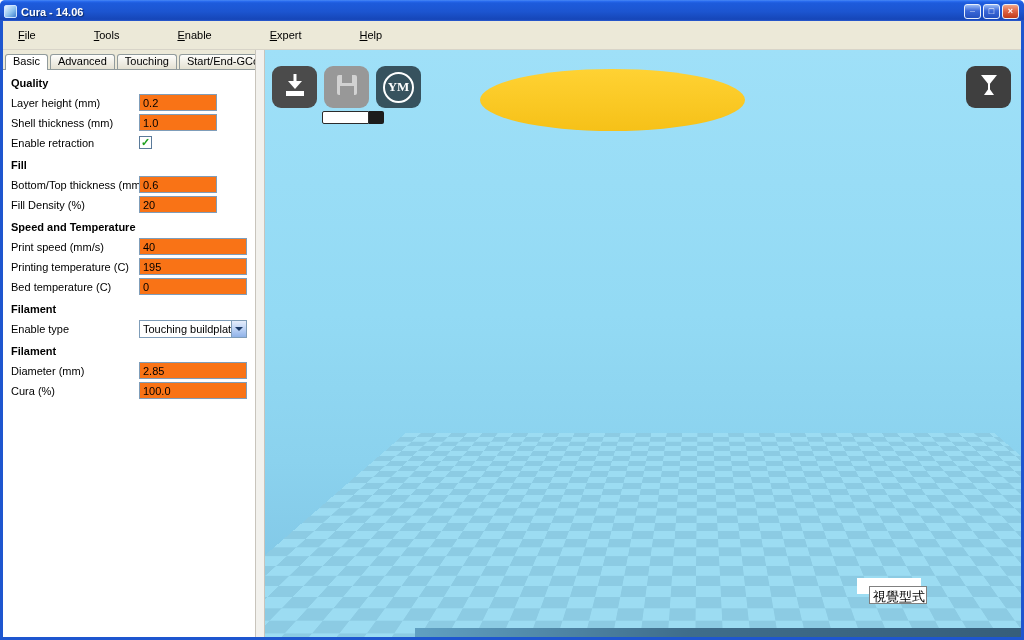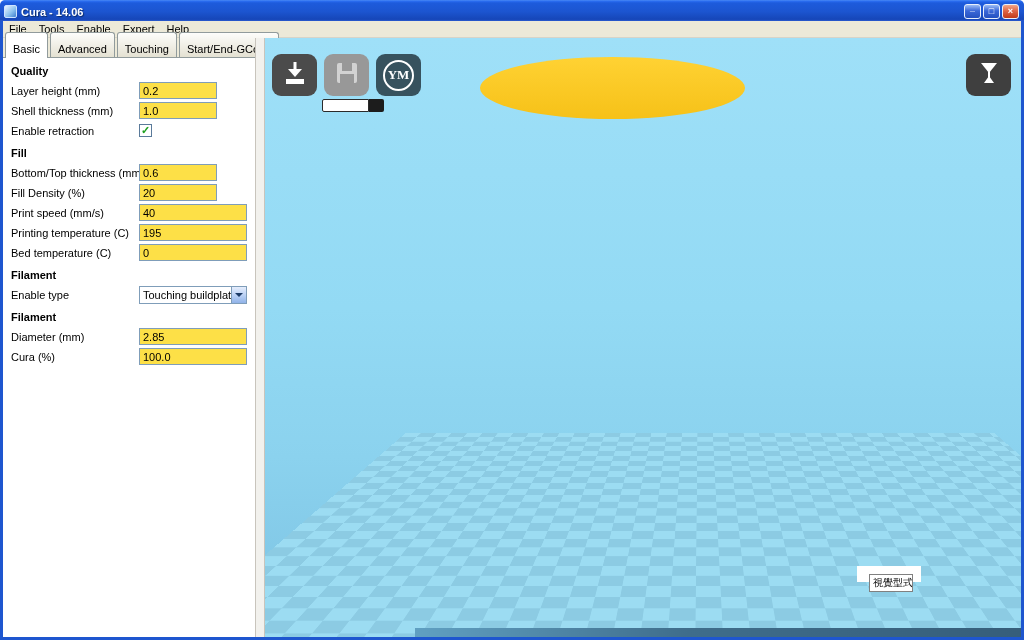--- a/index.html
+++ b/index.html
@@ -21,45 +21,45 @@
                 text-shadow:1px 1px 1px #0a2a6a; flex:1; white-space:nowrap; }
   .win-btns { display:flex; gap:2px; padding-right:2px; }
   .wbtn { width:17px; height:15px; border-radius:3px; border:1px solid #e8f0fc;
           display:flex; align-items:center; justify-content:center;
           color:#fff; font-size:9px; font-weight:bold; }
   .wbtn i { font-style:normal; line-height:1; }
   .wbtn.min, .wbtn.max { background:linear-gradient(#9cbcf5,#3b68d8 45%,#2451c0); }
   .wbtn.close { background:linear-gradient(#f3a88a,#dd6547 45%,#c03a18); }
   .wbtn.min i { position:relative; top:-3px; }
 
-  .menubar { height:17px; background:#ece9d8; border-bottom:1px solid #d8d4c8;
+  .menubar { height:29px; background:#ece9d8; border-bottom:1px solid #d8d4c8;
              display:flex; align-items:center; font-size:11px; color:#000;
-             padding-left:0; }
+             padding-left:9px;gap:46px; }
   .menu-item { display:inline-block; padding:1px 6px; cursor:default; }
   .menu-item::first-letter { text-decoration:underline; }
 
   
   .content { flex:1; display:flex; background:#ece9d8; min-height:0; }
   .left { width:252px; display:flex; flex-direction:column; flex:none; }
 
   .tab-row { height:19px; background:#ece9d8; display:flex; align-items:flex-end;
              padding-left:2px; font-size:11px; }
-  .tab { padding:10px 7px 2px; border:1px solid #919b9c; border-bottom:none;
+  .tab { padding:0 7px 2px; border:1px solid #919b9c; border-bottom:none;
          border-radius:3px 3px 0 0; margin-right:2px;
          background:linear-gradient(#fdfdfb,#e4e1d2); white-space:nowrap; }
   .tab.active { background:#fff; position:relative; margin-bottom:-1px;
                 padding-bottom:3px; z-index:2; }
 
   .panel { flex:1; background:#fff; border-top:1px solid #919b9c;
            padding:5px 8px; font-size:11px; color:#000; overflow:hidden; }
   .sec-title { font-weight:bold; margin:7px 0 4px; }
   .sec-title:first-child { margin-top:2px; }
   .row { display:flex; align-items:center; height:19px; margin-bottom:1px; }
   .lab { width:128px; flex:none; white-space:nowrap; overflow:hidden; }
-  .txt { width:78px; height:17px; border:1px solid #7f9db9; background:#fde047;
+  .txt { width:78px; height:17px; border:1px solid #7f9db9; background:#f97316;
          font-family:"Liberation Sans",sans-serif; font-size:11px;
          padding:1px 3px; }
   .txt.wide { width:108px; }
   .cb { width:13px; height:13px; border:1px solid #5a7a9a; background:#fff;
         color:#1fa01f; font-size:11px; font-weight:bold; line-height:11px;
         text-align:center; }
   .combo { width:108px; height:18px; border:1px solid #7f9db9; background:#fff;
            display:inline-flex; align-items:center; }
   .combo-val { flex:1; padding:0 3px; white-space:nowrap; overflow:hidden; }
   .combo-btn { width:15px; height:100%; border-left:1px solid #7f9db9;
@@ -106,22 +106,22 @@
               justify-content:center; z-index:5; }
 
   .progress-wrap { position:absolute; left:57px; top:61px; height:13px; z-index:5;
                    display:flex; align-items:stretch; }
   .progress-bar { width:47px; background:#fff; border:1px solid #2b2b2b;
                   border-radius:2px 0 0 2px; }
   .progress-dark { width:15px; background:#1c1c1c; border-radius:0 2px 2px 0; }
 
   .tip-a { position:absolute; left:592px; top:528px; width:64px; height:16px;
            background:#fff; z-index:6; }
-  .tip-b { position:absolute; left:604px; top:536px; width:44px; height:18px;
-           background:#fff; border:1px solid #808080; font-size:10px; color:#000;
+  .tip-b { position:absolute; left:604px; top:536px; width:58px; height:18px;
+           background:#fff; border:1px solid #808080; font-size:13px; color:#000;
            padding:1px 3px; white-space:nowrap; overflow:hidden; z-index:7; }
 </style>
 </head>
 <body>
 
 <div class="window">
 
   <div class="titlebar">
     <span class="app-icon"></span>
     <span class="title-text">Cura - 14.06</span>
@@ -171,20 +171,21 @@
           </div>
           <div class="sec-title">Fill</div>
           <div class="row">
             <span class="lab">Bottom/Top thickness (mm)</span>
             <input class="txt" value="0.6" style="">
           </div>
           <div class="row">
             <span class="lab">Fill Density (%)</span>
             <input class="txt" value="20" style="">
           </div>
+          <div class="sec-title">Speed and Temperature</div>
           <div class="row">
             <span class="lab">Print speed (mm/s)</span>
             <input class="txt wide" value="40" style="">
           </div>
           <div class="row">
             <span class="lab">Printing temperature (C)</span>
             <input class="txt wide" value="195" style="">
           </div>
           <div class="row">
             <span class="lab">Bed temperature (C)</span>

